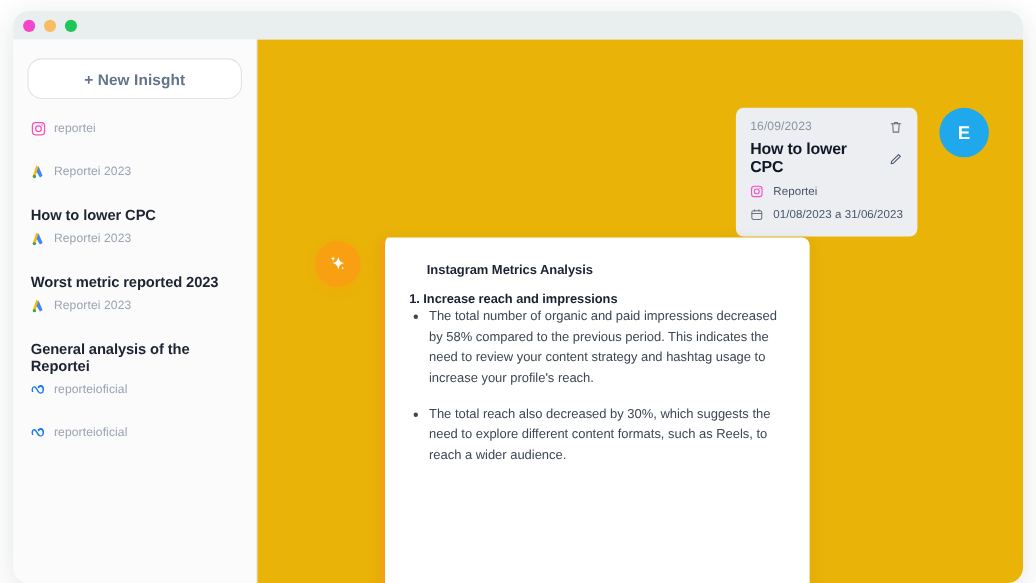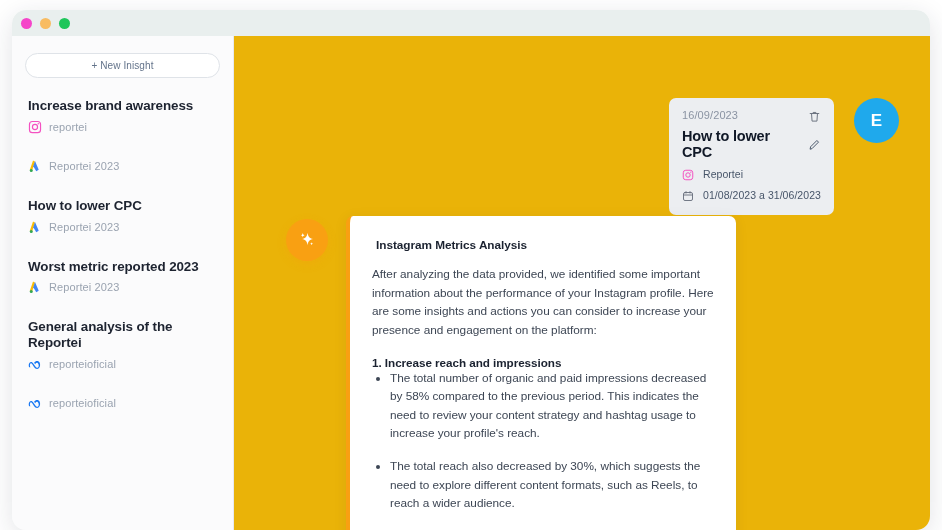--- a/index.html
+++ b/index.html
@@ -59,32 +59,33 @@
     height: 494px;
     background: #fbfbfc;
     border-right: 1px solid #e9e9ee;
     box-sizing: border-box;
     padding: 0;
     overflow: hidden;
   }
 
   #new-insight-btn {
     margin: 17px 13px 0 13px;
-    height: 25px;
+    height: 37px;
     border: 1px solid #dfe3e8;
     border-radius: 13px;
     background: #ffffff;
     color: #64748b;
-    font-size: 10px;
+    font-size: 14px;
     letter-spacing: .1px;
     display: flex;
     align-items: center;
     justify-content: center;
     cursor: pointer;
     box-sizing: border-box;
+    font-weight: bold;
   }
 
   #insight-list {
     margin-top: 20px;
   }
   .insight-item {
     padding: 0 13px 0 16px;
     margin-bottom: 25px;
     cursor: pointer;
   }
@@ -214,21 +215,21 @@
     box-shadow: 0 2px 14px rgba(25,40,80,0.07);
     box-sizing: border-box;
     padding: 22px 20px 0 22px;
     overflow: hidden;
   }
   .doc-h {
     font-size: 11.8px;
     font-weight: bold;
     color: #1b2230;
     letter-spacing: -0.05px;
-    margin: 0 0 13px 4px;
+    margin: 0 0 13px 16px;
   }
   .doc-p {
     font-size: 11.8px;
     color: #3d4654;
     line-height: 1.58;
     margin: 0 0 16px 0;
     letter-spacing: -0.02px;
   }
   .doc-sub {
     font-size: 11.7px;
@@ -263,21 +264,20 @@
     </div>
   </div>
 
   <div id="sidebar">
 
     <div id="new-insight-btn">+ New Inisght</div>
 
     <div id="insight-list">
 
       <div class="insight-item">
-        <div class="insight-title">Increase brand awareness</div>
         <div class="insight-sub">
           <span class="plat-icon">
             <svg viewBox="0 0 24 24" width="14" height="14" fill="none" stroke="#f452c1" stroke-width="2">
               <rect x="2.5" y="2.5" width="19" height="19" rx="5"></rect>
               <circle cx="12" cy="12" r="4.4"></circle>
               <circle cx="17.6" cy="6.4" r="1.2" fill="#f452c1" stroke="none"></circle>
             </svg>
           </span>
           <span class="insight-account">reportei</span>
         </div>
@@ -406,21 +406,20 @@
         <svg viewBox="0 0 24 24" width="22" height="22" fill="#ffffff">
           <path d="M12.6 4.2 C13.2 8.4 14.6 10.1 18.6 11.0 C14.6 11.9 13.2 13.6 12.6 17.8 C12.0 13.6 10.6 11.9 6.6 11.0 C10.6 10.1 12.0 8.4 12.6 4.2 Z"></path>
           <path d="M7.4 4.4 C7.7 5.9 8.1 6.4 9.6 6.8 C8.1 7.2 7.7 7.7 7.4 9.2 C7.1 7.7 6.7 7.2 5.2 6.8 C6.7 6.4 7.1 5.9 7.4 4.4 Z"></path>
           <path d="M17.0 14.4 C17.2 15.4 17.5 15.7 18.6 16.0 C17.5 16.3 17.2 16.6 17.0 17.6 C16.8 16.6 16.5 16.3 15.4 16.0 C16.5 15.7 16.8 15.4 17.0 14.4 Z"></path>
         </svg>
       </span>
     </div>
 
     <div id="content-card">
       <div class="doc-h">Instagram Metrics Analysis</div>
-      <p class="doc-p">After analyzing the data provided, we identified some important information about the performance of your Instagram profile. Here are some insights and actions you can consider to increase your presence and engagement on the platform:</p>
       <div class="doc-sub">1. Increase reach and impressions</div>
       <ul class="doc-ul">
         <li class="doc-li">The total number of organic and paid impressions decreased by 58% compared to the previous period. This indicates the need to review your content strategy and hashtag usage to increase your profile's reach.</li>
         <li class="doc-li">The total reach also decreased by 30%, which suggests the need to explore different content formats, such as Reels, to reach a wider audience.</li>
       </ul>
 
     </div>
 
   </div>
 </div>

